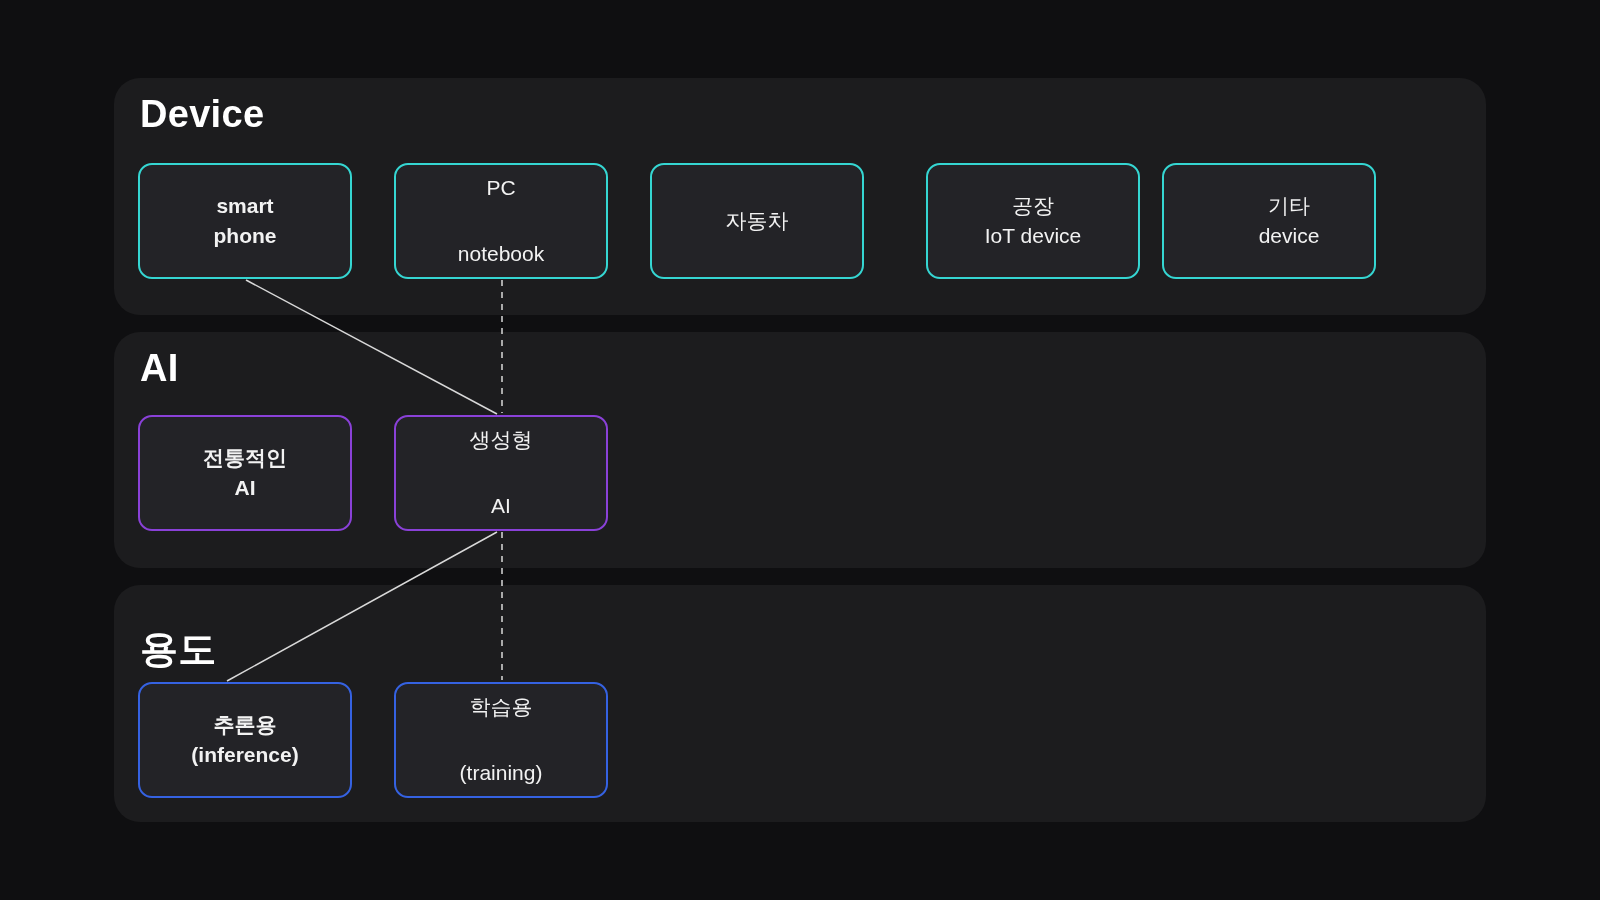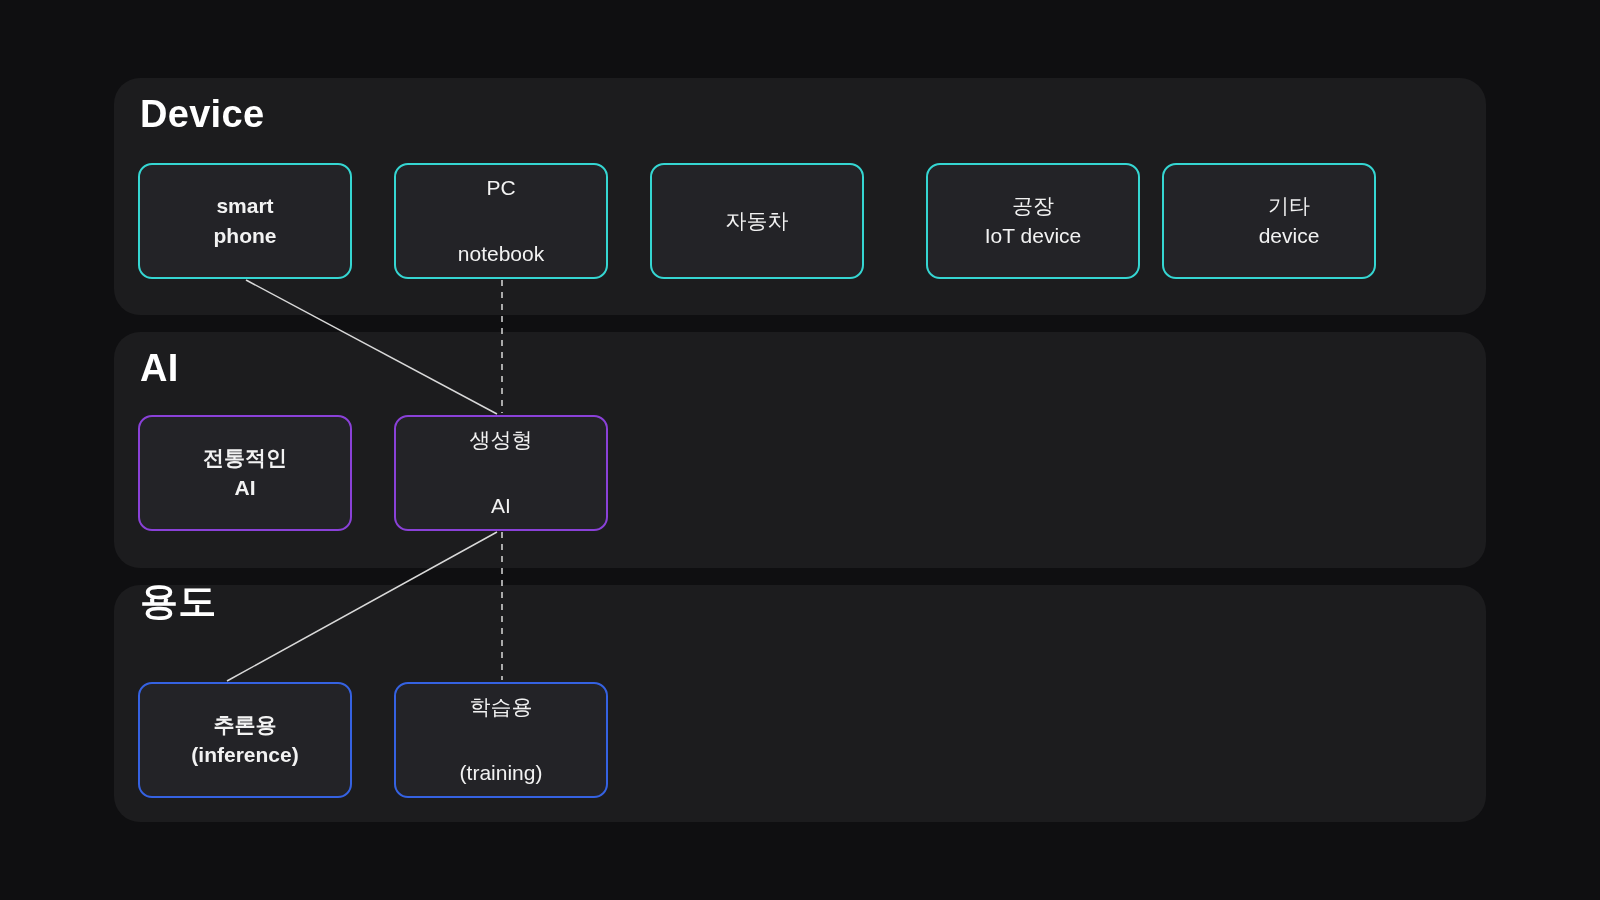--- a/index.html
+++ b/index.html
@@ -26,21 +26,21 @@
     left: 140px;
     font-size: 38px;
     line-height: 1;
     font-weight: 700;
     color: #ffffff;
     letter-spacing: 0.3px;
     white-space: nowrap;
   }
   #title-device { top: 95px;  }
   #title-ai     { top: 349px; }
-  #title-usage  { top: 582px; }
+  #title-usage  { top: 630px; }
 
   .connectors {
     position: absolute;
     left: 0; top: 0;
     width: 1600px; height: 900px;
     pointer-events: none;
   }
   .connectors line { stroke: #d9d9d9; stroke-width: 1.5; }
   .connectors line.dashed { stroke-dasharray: 6 6; }
 

